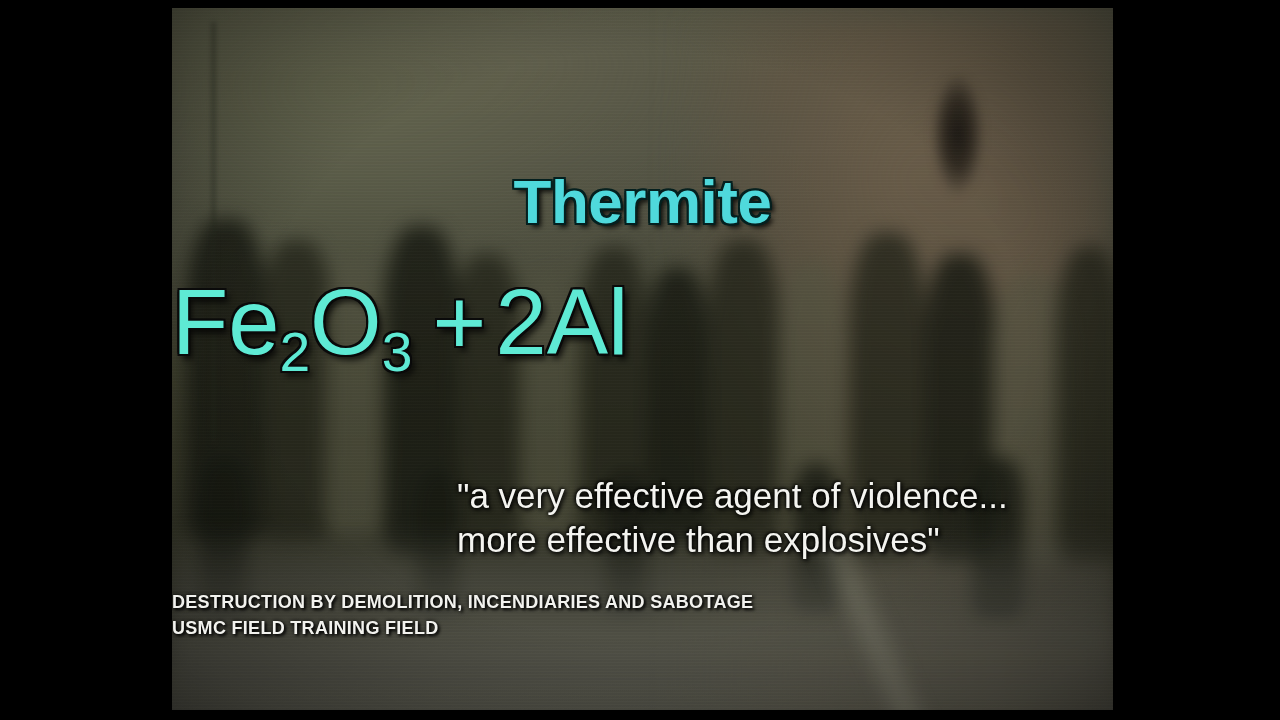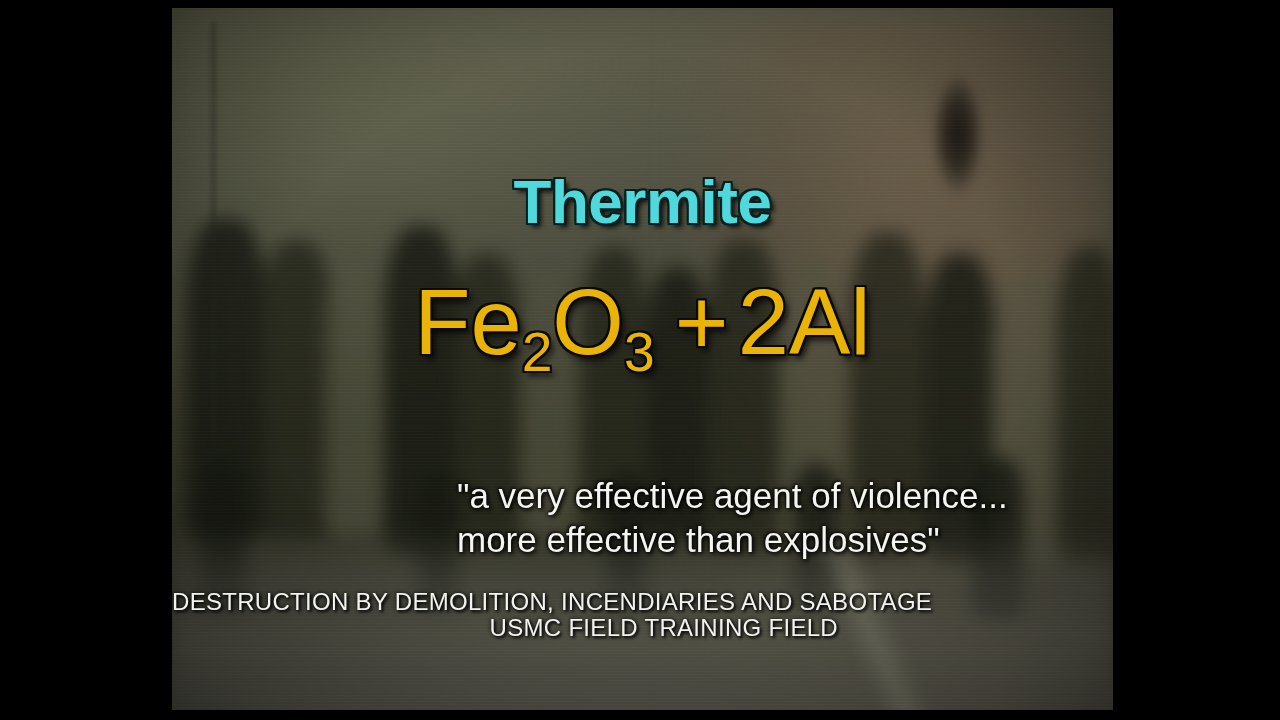--- a/index.html
+++ b/index.html
@@ -158,25 +158,25 @@
       -2px  0   0 #05201f,  2px  0   0 #05201f,
        4px  4px 5px rgba(0,0,0,0.85);
     white-space: nowrap;
   }
 
   #formula {
     position: absolute;
     left: 0;
     right: 0;
     top: 268px;
-    text-align: center;
+    text-align: left;
     font-size: 92px;
     line-height: 1;
     font-weight: normal;
-    color: #eab308;
+    color: #5eead4;
     white-space: nowrap;
     text-shadow:
       -2px -2px 0 #0a0a0a,  2px -2px 0 #0a0a0a,
       -2px  2px 0 #0a0a0a,  2px  2px 0 #0a0a0a,
        0   -2px 0 #0a0a0a,  0    2px 0 #0a0a0a,
       -2px  0   0 #0a0a0a,  2px  0   0 #0a0a0a,
        4px  5px 6px rgba(0,0,0,0.80);
   }
   #formula .sub {
     font-size: 0.60em;
@@ -203,24 +203,23 @@
        2px 2px 4px rgba(0,0,0,0.90),
       -1px -1px 3px rgba(0,0,0,0.70);
     white-space: nowrap;
   }
 
   #attribution {
     position: absolute;
     left: 0;
     right: 275px;
     top: 581px;
-    text-align: right;
-    font-size: 24px;
+    font-size: 18px;
     line-height: 26px;
-    font-weight: normal;
+    font-weight: bold;
     letter-spacing: 0.3px;
     color: #f2f2ee;
     text-shadow:
        0 0 4px rgba(0,0,0,0.95),
        2px 2px 3px rgba(0,0,0,0.90);
     white-space: nowrap;
   }
 
   
   .bar { position: absolute; background: #000000; }

